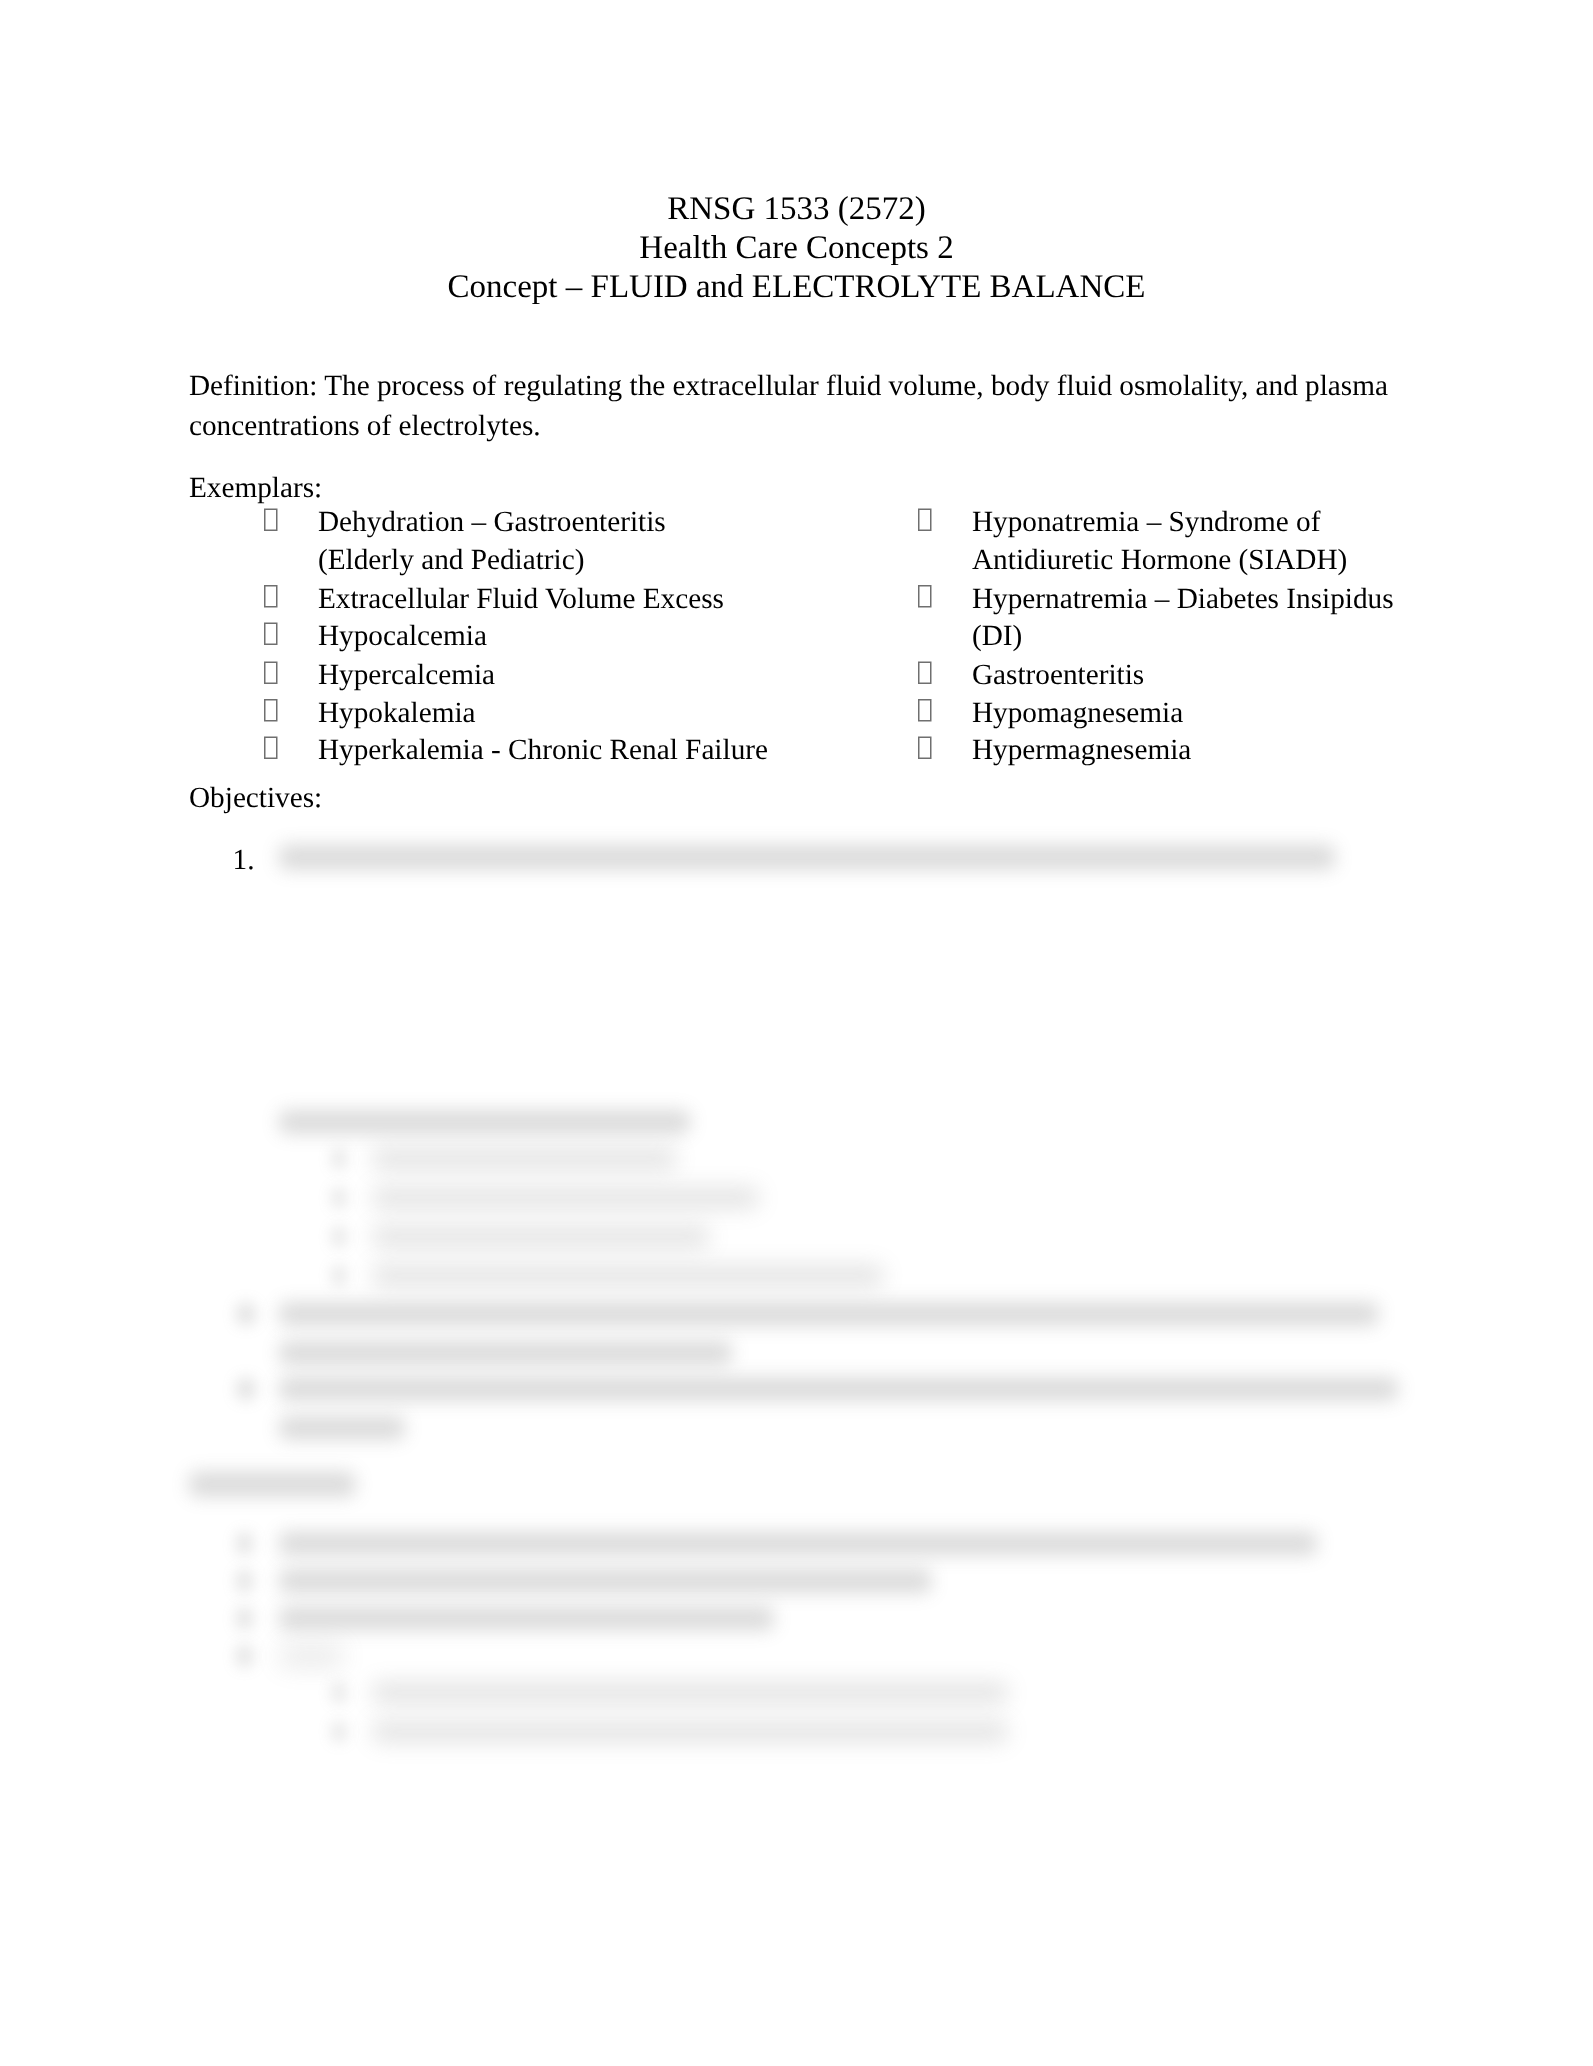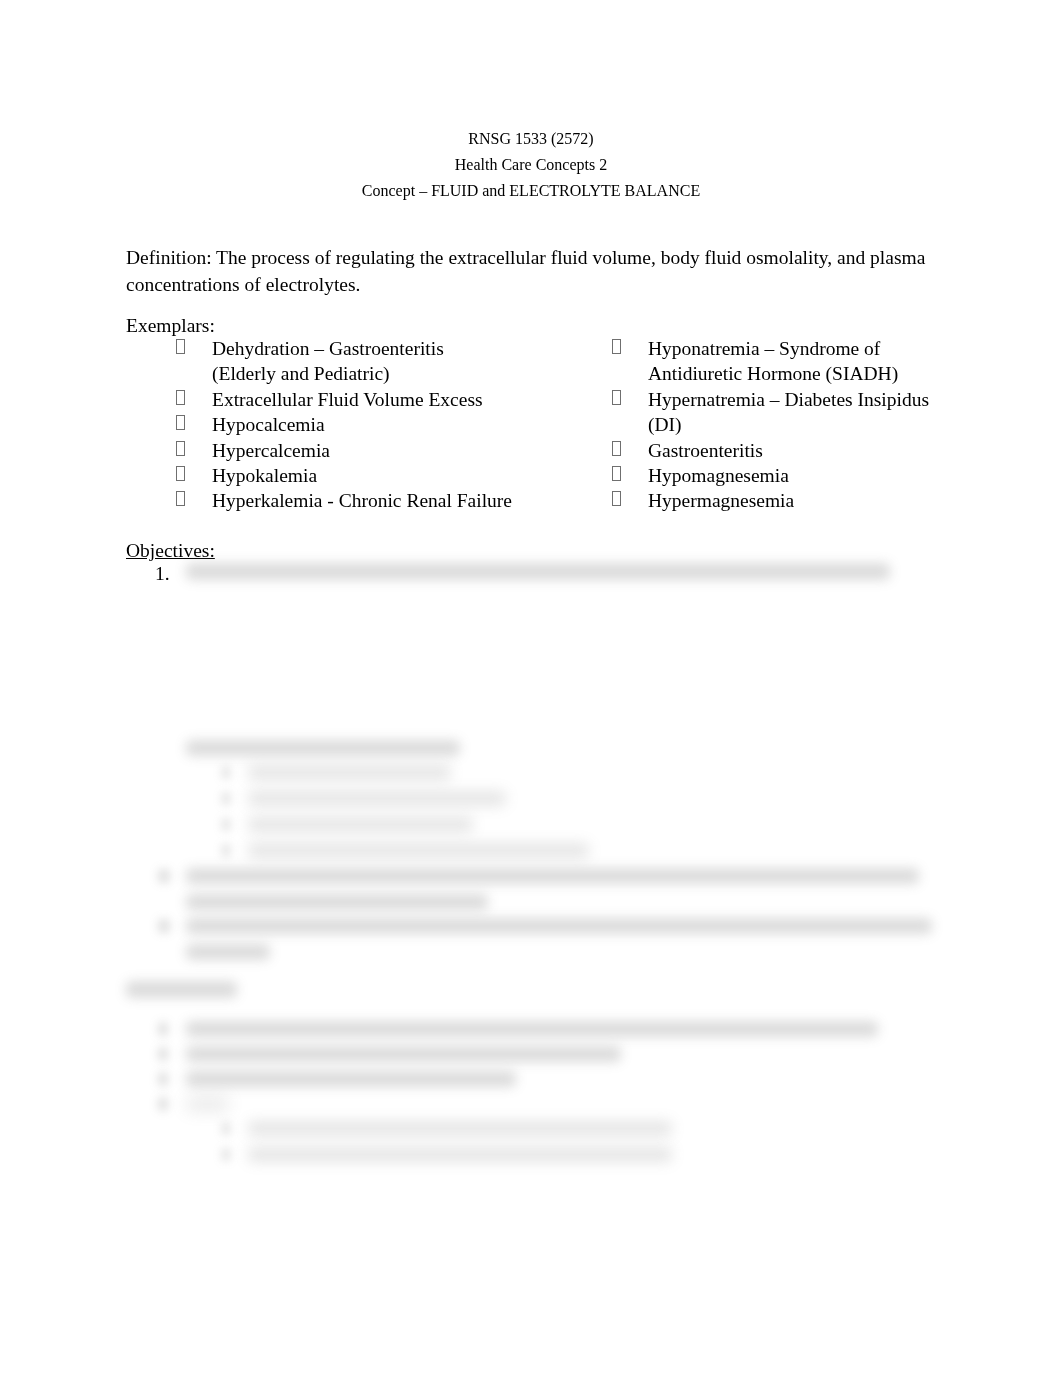--- a/index.html
+++ b/index.html
@@ -17,21 +17,21 @@
     overflow: hidden;
   }
 
   
   .title-block {
     position: absolute;
     left: 126px;
     top: 126px;
     width: 810px;
     text-align: center;
-    font-size: 16px;
+    font-size: 22px;
     line-height: 26px;
   }
   .title-line { white-space: nowrap; }
 
   
   .definition {
     position: absolute;
     left: 126px;
     top: 245px;
     width: 800px;
@@ -42,21 +42,21 @@
 
   
   .section-label {
     position: absolute;
     left: 126px;
     font-size: 19.5px;
     line-height: 26px;
     text-align: right;
   }
   .exemplars-label { top: 313px; }
-  .objectives-label { top: 538px; text-decoration: underline; }
+  .objectives-label { top: 520px; }
 
   
   .exemplars {
     position: absolute;
     left: 126px;
     top: 336px;
     width: 815px;
   }
   .ex-col {
     position: absolute;

